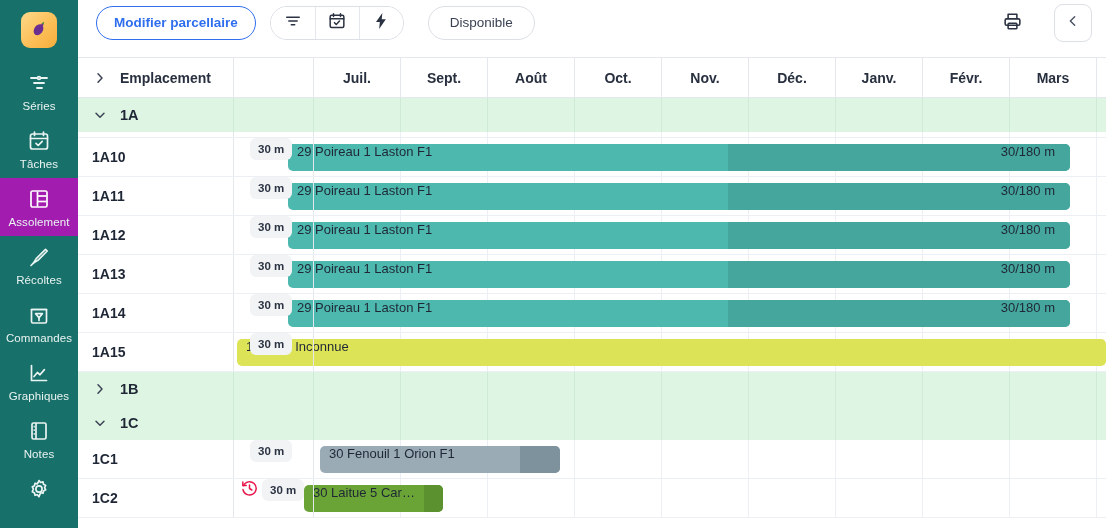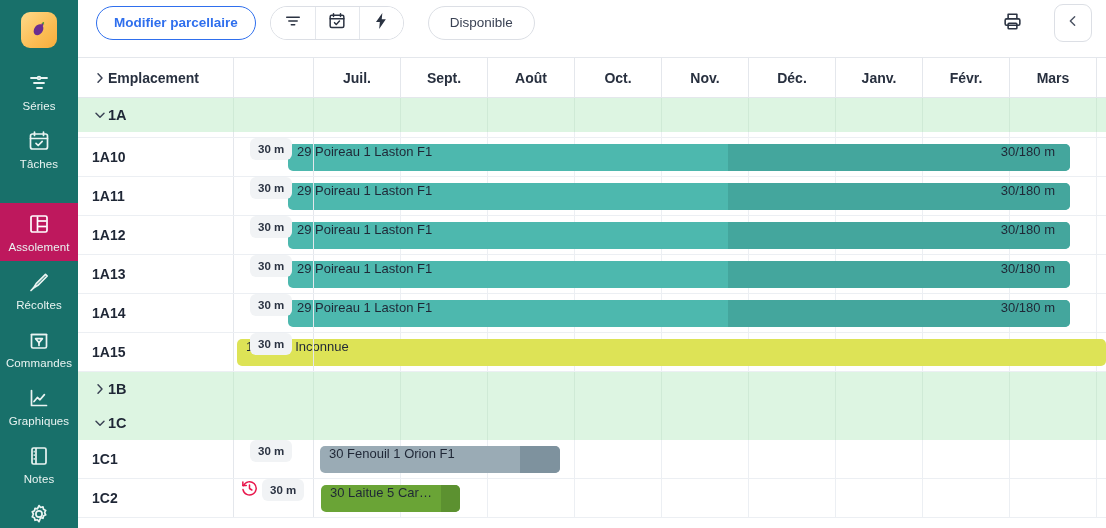--- a/index.html
+++ b/index.html
@@ -25,21 +25,21 @@
     display: flex; align-items: center; justify-content: center;
     flex: 0 0 auto;
   }
   .nav-item {
     width: 78px; flex: 0 0 auto;
     padding: 9px 0 7px 0;
     display: flex; flex-direction: column; align-items: center; gap: 5px;
     color: #e9f3f1;
     cursor: pointer;
   }
-  .nav-item.active { background: #be185d; margin-top: 25px; }
+  .nav-item.active { background: #a21caf; }
   .nav-icon { width: 24px; height: 24px; display: block; }
   .nav-label {
     font-size: 11.5px; line-height: 13px; color: #eaf4f2;
     letter-spacing: .1px; white-space: nowrap;
   }
 
   
   .main { flex: 1 1 auto; display: flex; flex-direction: column; min-width: 0; background:#fff; }
 
   .toolbar {
@@ -107,21 +107,21 @@
   .group-row { height: 34px; background: #ddf5e2; }
   .data-row { height: 39px; border-bottom: 1px solid #eceff3; background:#fff; }
   .partial-row { height: 6px; background:#fff; border-bottom: 1px solid #eceff3; }
 
   .c-loc {
     width: 156px; flex: 0 0 156px;
     display: flex; align-items: center;
     border-right: 1px solid #e4e7ec;
     padding-left: 14px; position: relative; z-index: 3;
   }
-  .c-loc.hdr { }
+  .c-loc.hdr { gap: 12px; }
   .c-dur {
     width: 80px; flex: 0 0 80px;
     display: flex; align-items: flex-start; justify-content: flex-start;
     border-right: 1px solid #e4e7ec; position: relative; z-index: 3;
   }
   .months { flex: 1 1 auto; display: flex; position: relative; }
   .mcell {
     flex: 1 1 0; min-width: 0;
     border-right: 1px solid #eceff3;
     display: flex; align-items: center; justify-content: center;
@@ -658,21 +658,21 @@
               <div class="mcell "></div>
               <div class="mcell "></div>
               <div class="mcell "></div>
               <div class="mcell "></div>
               <div class="mcell "></div>
               <div class="mcell "></div>
               <div class="mcell "></div>
               <div class="mcell "></div>
             </div>
             <div class="bars">
-              <div class="bar" style="left: 243px; width: 139px; background: rgb(106, 164, 54);">
+              <div class="bar" style="left: 226px; width: 139px; background: rgb(106, 164, 54);">
                 <div class="bar-seg" style="left: 120px; right: 0px; background: rgb(92, 145, 48);"></div>
                 <span class="bar-label">30 Laitue 5 Car…</span>
               </div>
             </div>
           </div>
         </div>
     </div>
 
   </div>
 </div>

